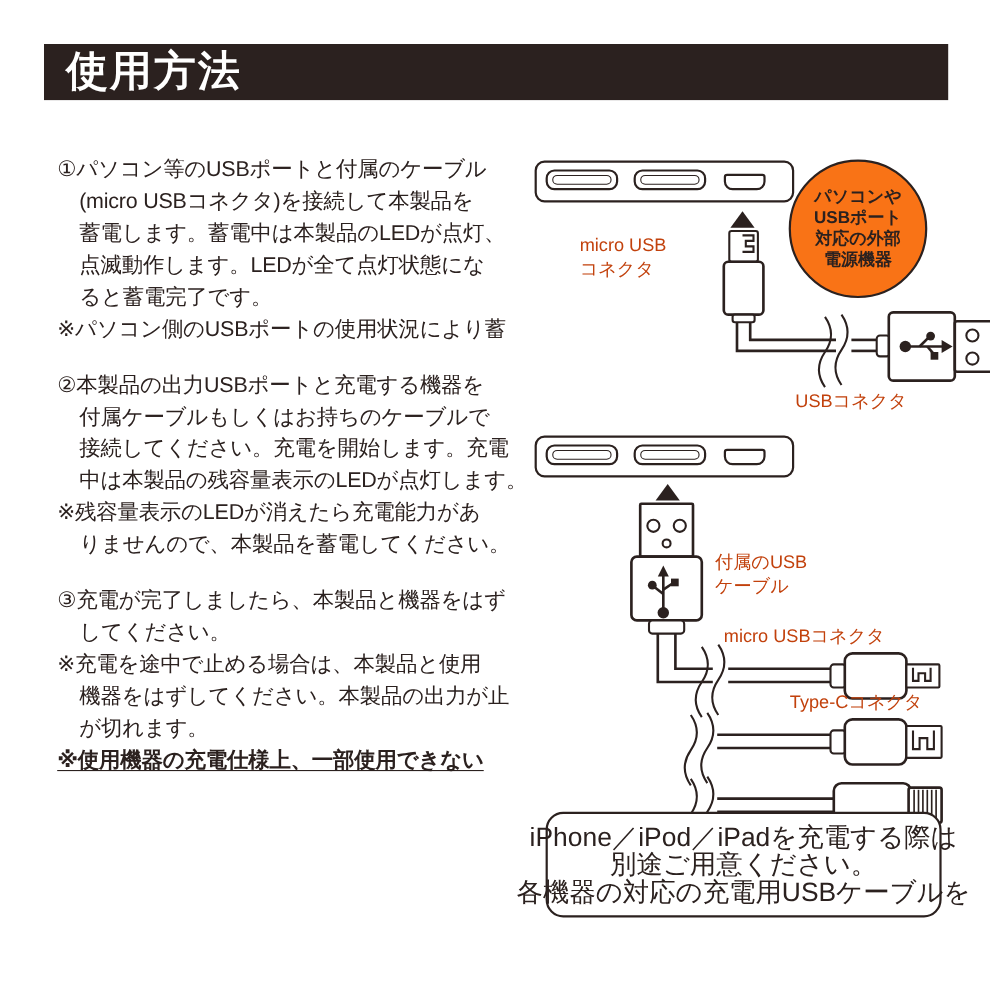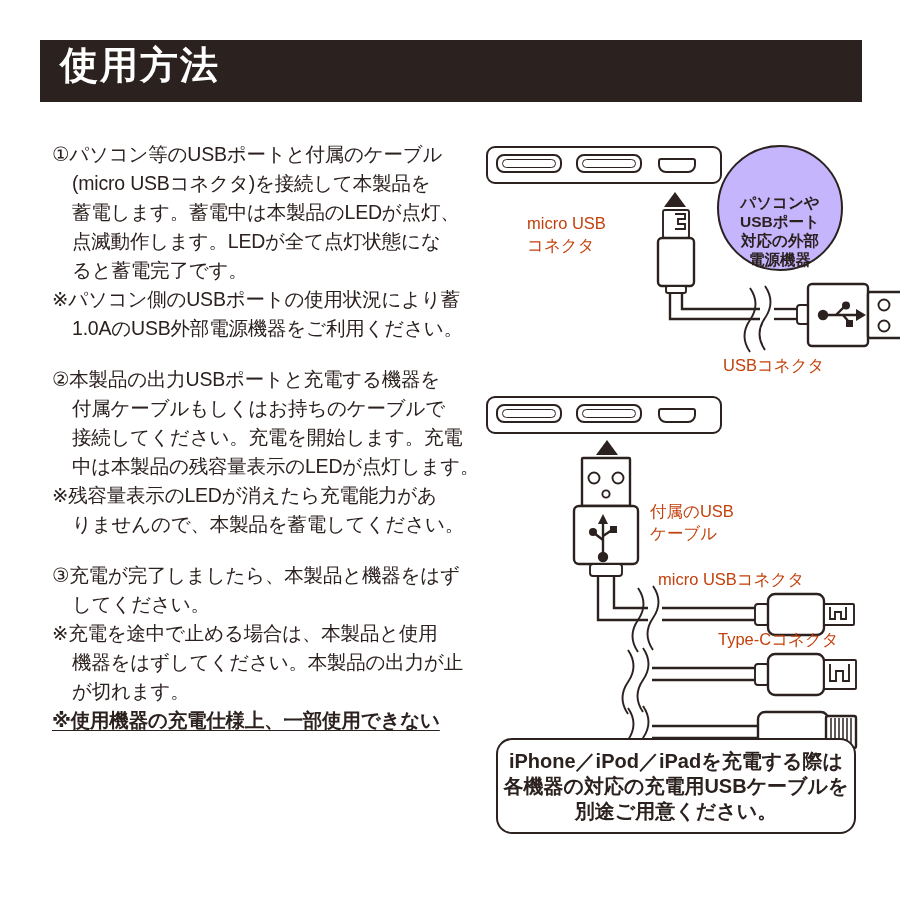--- a/index.html
+++ b/index.html
@@ -8,21 +8,21 @@
     background:#ffffff;
     font-family:"Liberation Sans","DejaVu Sans",sans-serif;
     color:#2b211f;
     overflow:hidden;
     position:relative;
   }
   .page{position:absolute;inset:0;}
 
   
   .header-bar{
-    position:absolute;left:40px;top:40px;width:822px;height:62px;
+    position:absolute;left:40px;top:40px;width:822px;height:51px;
     background:#2b211f;
   }
   .header-title{
     position:absolute;left:20px;top:-1px;
     font-size:38px;font-weight:700;color:#ffffff;
     letter-spacing:2px;line-height:52px;
     white-space:nowrap;
   }
 
   
@@ -70,35 +70,35 @@
   }
 
   .lbl{
     position:absolute;font-size:16.5px;line-height:22px;
     white-space:nowrap;color:#c2410c;
   }
 
   
   .circle-callout{
     position:absolute;border:2.8px solid #2b211f;border-radius:50%;
-    background:#c4b5fd;display:flex;flex-direction:column;
-    align-items:center;justify-content:flex-end;
+    background:#f97316;display:flex;flex-direction:column;
+    align-items:center;justify-content:center;
   }
   .circle-callout span{
     font-size:15.5px;font-weight:700;line-height:19px;white-space:nowrap;
   }
 
   
   .notice-box{
     position:absolute;border:2.8px solid #2b211f;border-radius:16px;
     background:#fff;display:flex;flex-direction:column;
     align-items:center;justify-content:center;
   }
   .notice-box span{
-    font-size:20px;font-weight:700;line-height:25px;white-space:nowrap;
+    font-size:24px;font-weight:400;line-height:25px;white-space:nowrap;
   }
 
   svg{display:block;overflow:visible;}
   .stroke{fill:none;stroke:#2b211f;stroke-width:2.4;}
   .stroke-thin{fill:none;stroke:#2b211f;stroke-width:1.9;}
   .fillw{fill:#ffffff;stroke:#2b211f;stroke-width:2.4;}
   .fillw-thin{fill:#ffffff;stroke:#2b211f;stroke-width:1.9;}
   .fillk{fill:#2b211f;}
 </style>
 </head>
@@ -112,21 +112,20 @@
 
   <div class="text-col">
 
     <div class="para">
       <div class="line">①パソコン等のUSBポートと付属のケーブル</div>
       <div class="line ind">(micro USBコネクタ)を接続して本製品を</div>
       <div class="line ind">蓄電します。蓄電中は本製品のLEDが点灯、</div>
       <div class="line ind">点滅動作します。LEDが全て点灯状態にな</div>
       <div class="line ind">ると蓄電完了です。</div>
       <div class="line">※パソコン側のUSBポートの使用状況により蓄</div>
-      <div class="line ind">1.0AのUSB外部電源機器をご利用ください。</div>
     </div>
 
     <div class="para">
       <div class="line">②本製品の出力USBポートと充電する機器を</div>
       <div class="line ind">付属ケーブルもしくはお持ちのケーブルで</div>
       <div class="line ind">接続してください。充電を開始します。充電</div>
       <div class="line ind">中は本製品の残容量表示のLEDが点灯します。</div>
       <div class="line">※残容量表示のLEDが消えたら充電能力があ</div>
       <div class="line ind">りませんので、本製品を蓄電してください。</div>
     </div>
@@ -314,17 +313,17 @@
     <div class="lbl" style="left:164px;top:104px;">
       <span>付属のUSB</span><br>
       <span>ケーブル</span>
     </div>
     <div class="lbl" style="left:172px;top:172px;">micro USBコネクタ</div>
     <div class="lbl" style="left:232px;top:232px;">Type-Cコネクタ</div>
   </div>
 
   <div class="notice-box" style="left:496px;top:738px;width:356px;height:92px;">
     <span>iPhone／iPod／iPadを充電する際は</span>
+    <span>別途ご用意ください。</span>
     <span>各機器の対応の充電用USBケーブルを</span>
-    <span>別途ご用意ください。</span>
   </div>
 
 </div>
 
 </body></html>

